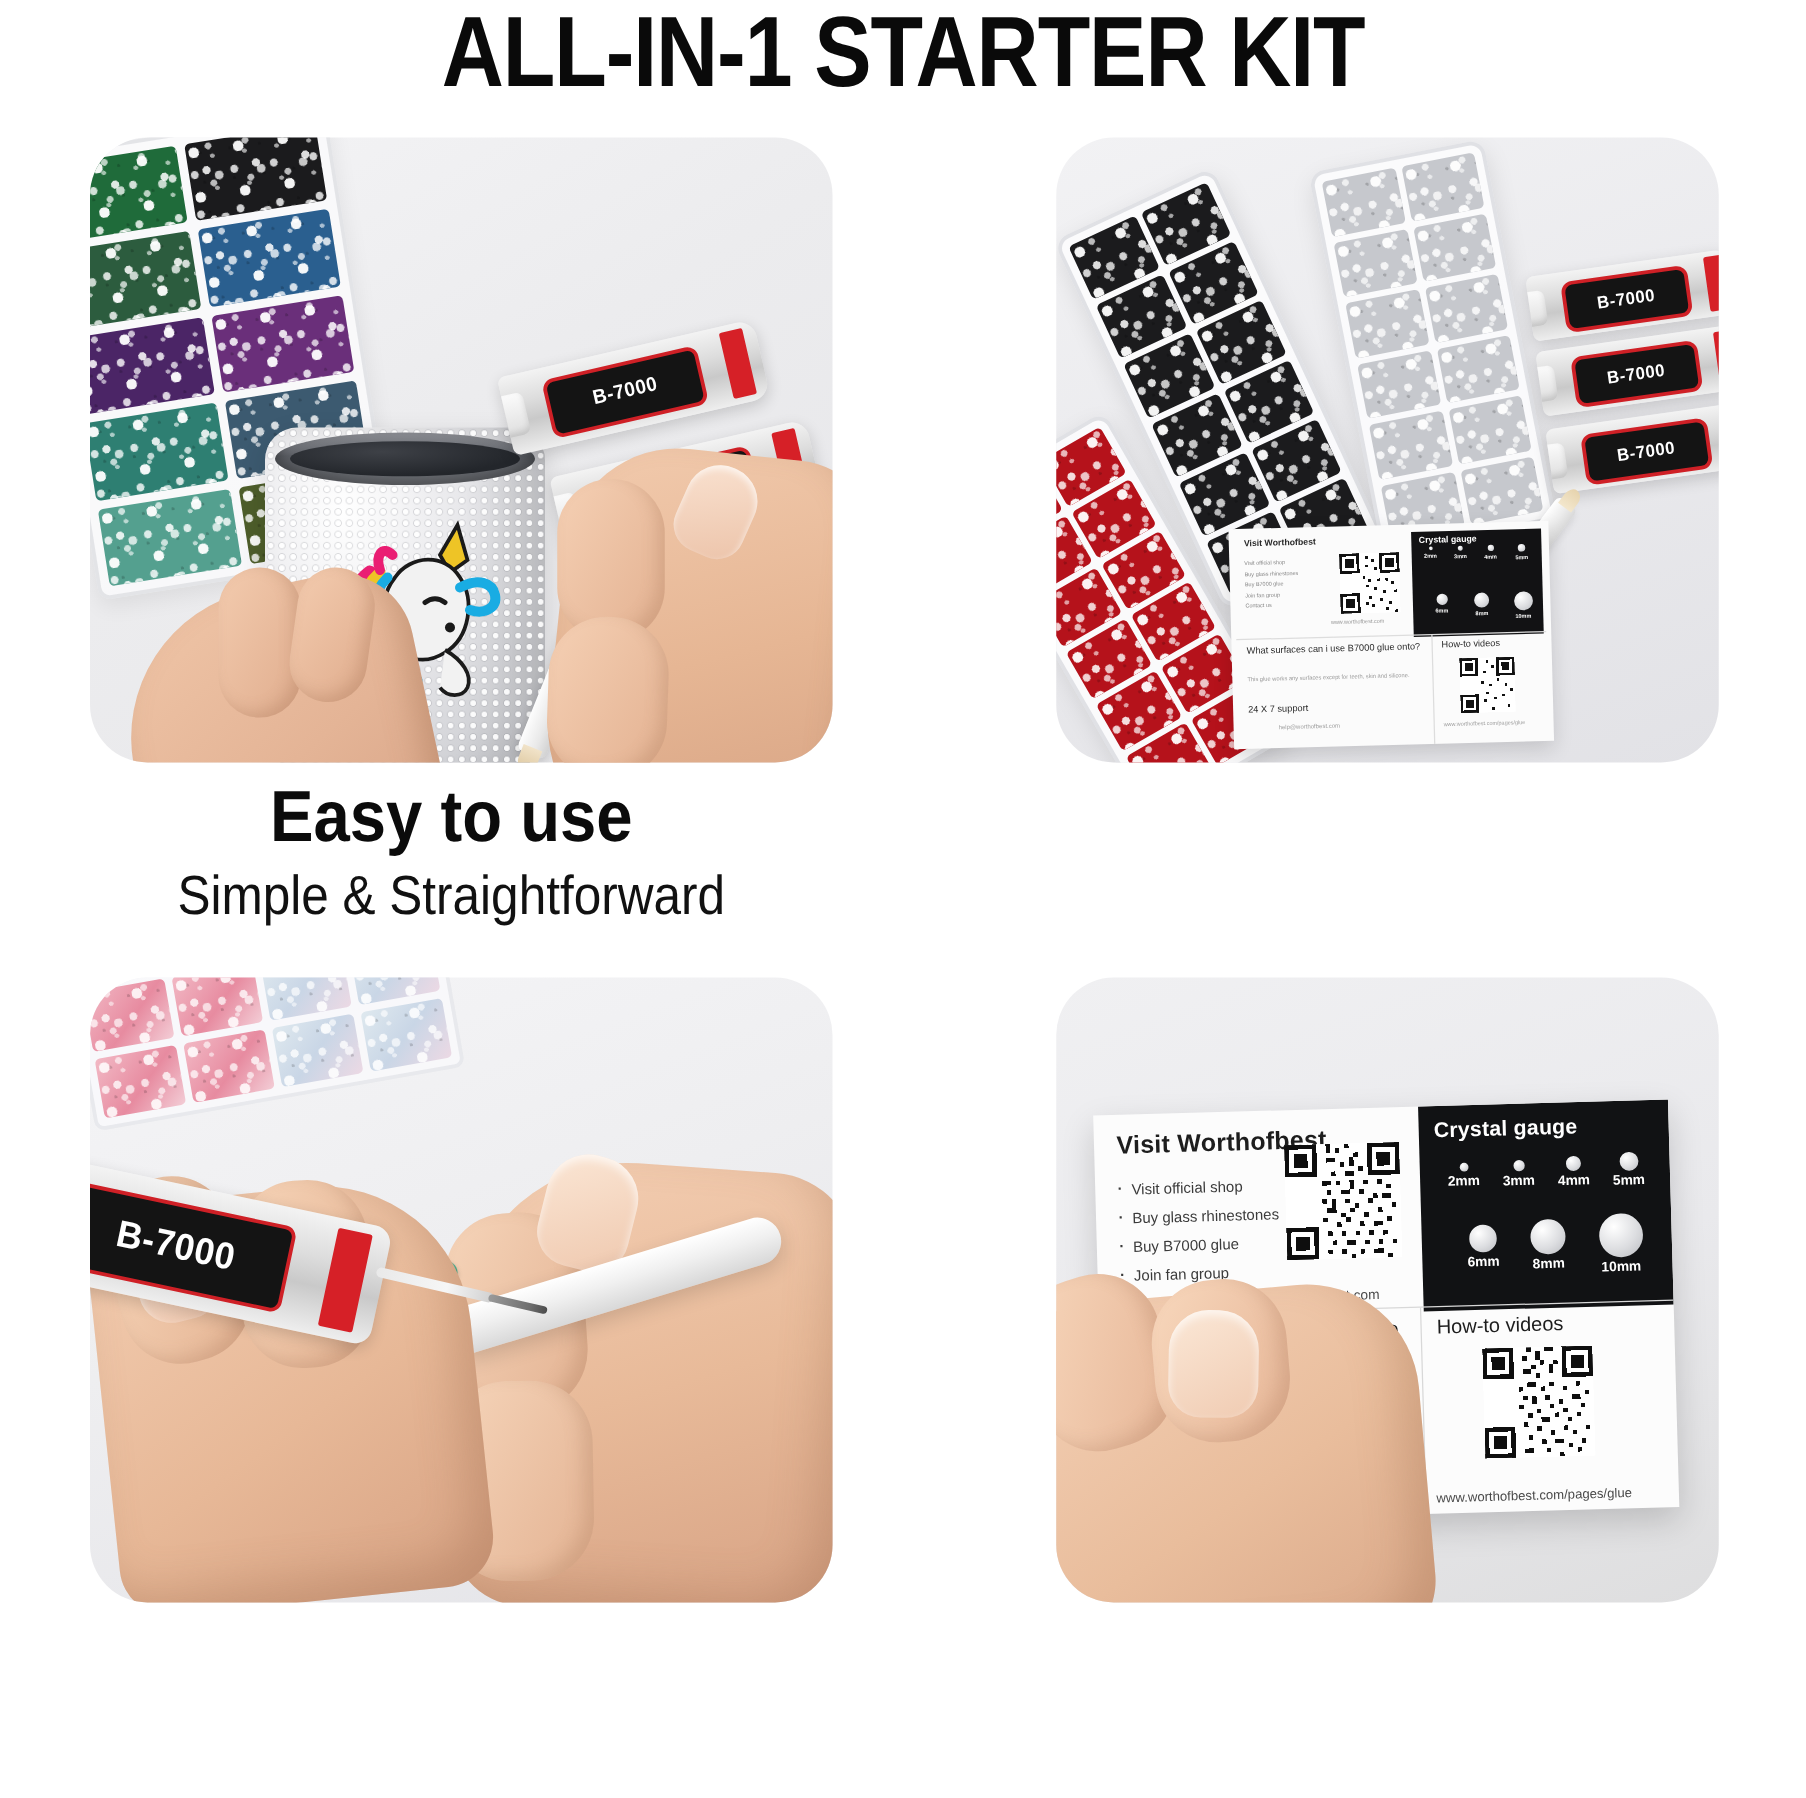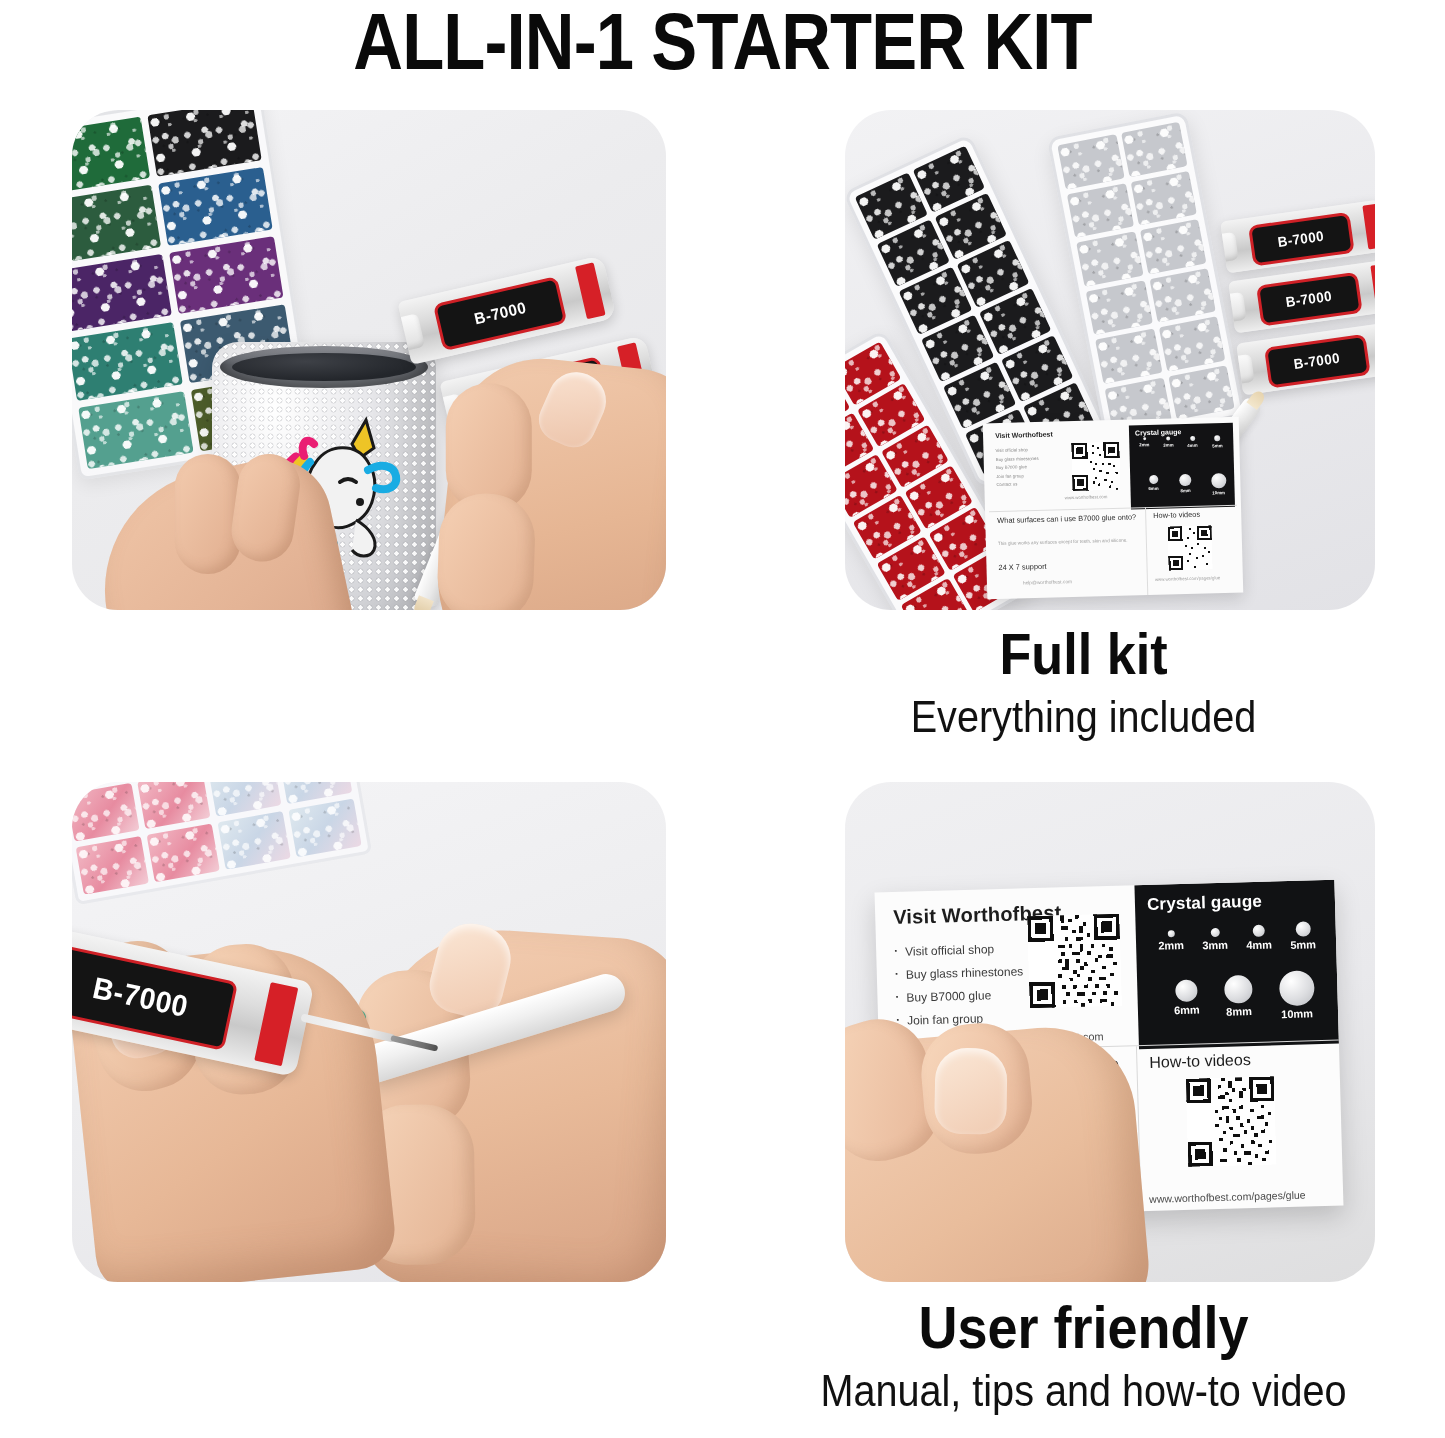--- a/index.html
+++ b/index.html
@@ -477,20 +477,24 @@
       <div class="picker"></div>
 
       <div class="hand-right">
         <div class="knuckle k1"></div>
         <div class="knuckle k2"></div>
         <div class="thumbnail"></div>
       </div>
     </div>
   </div>
 
+  <div class="caption cap-tl">
+    <div class="cap-head">Easy to use</div>
+    <div class="cap-sub">Simple &amp; Straightforward</div>
+  </div>
 
   <div class="cell cell-tr">
     <div class="photo p2">
 
       <div class="tray tray-red">
         <div class="gem-cell g-red"></div>
         <div class="gem-cell g-red"></div>
         <div class="gem-cell g-red"></div>
         <div class="gem-cell g-red"></div>
         <div class="gem-cell g-red"></div>
@@ -689,24 +693,20 @@
               <rect x="18" y="18" width="1" height="1"></rect>
             <rect x="12" y="19" width="1" height="1"></rect>
               <rect x="9" y="16" width="1" height="1"></rect>
           </g>
         </svg>
         <div class="m-url2">www.worthofbest.com/pages/glue</div>
       </div>
     </div>
   </div>
 
-  <div class="caption cap-tr">
-    <div class="cap-head">Full kit</div>
-    <div class="cap-sub">Everything included</div>
-  </div>
 
   <div class="cell cell-bl">
     <div class="photo p3">
 
       <div class="tray-pink">
         <div class="gem-cell g-pink"></div>
         <div class="gem-cell g-pink"></div>
         <div class="gem-cell g-ab"></div>
         <div class="gem-cell g-ab"></div>
         <div class="gem-cell g-pink"></div>
@@ -953,18 +953,14 @@
       </div>
 
       <div class="hand4">
         <div class="fg fg1"></div>
         <div class="fg fg2"></div>
         <div class="thumb4"></div>
       </div>
     </div>
   </div>
 
-  <div class="caption cap-br">
-    <div class="cap-head">User friendly</div>
-    <div class="cap-sub">Manual, tips and how-to video</div>
-  </div>
 
 </div>
 
 </body></html>

